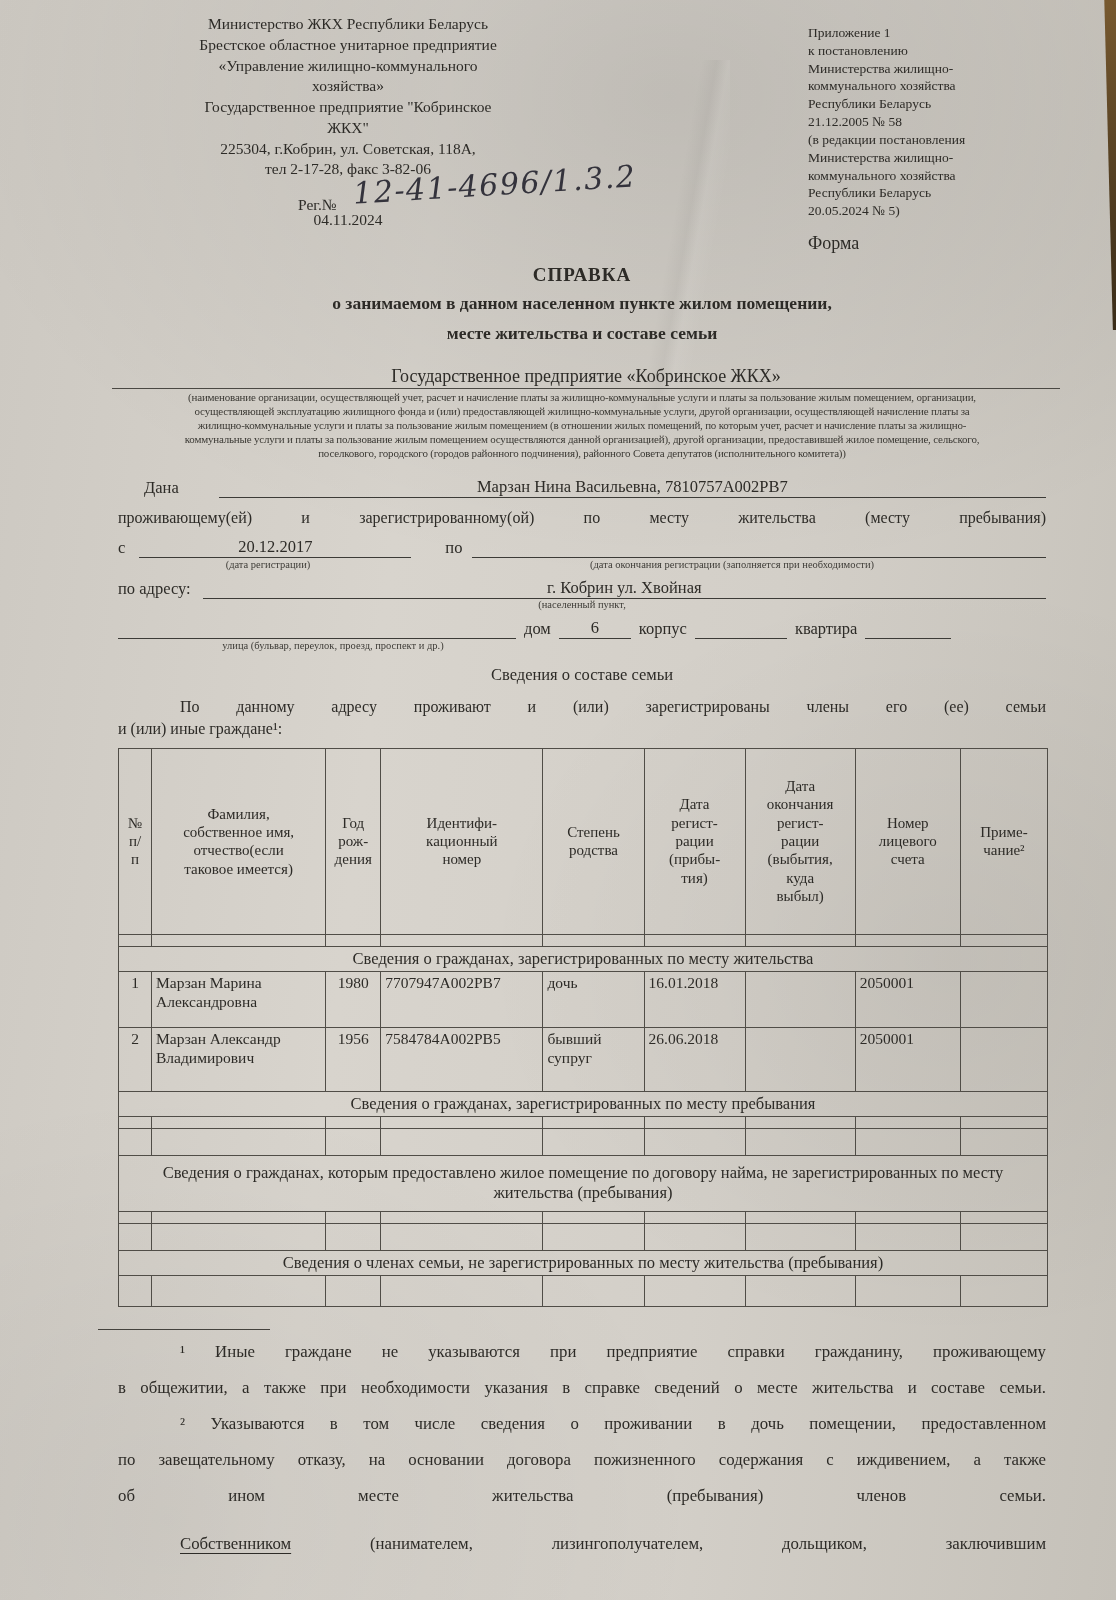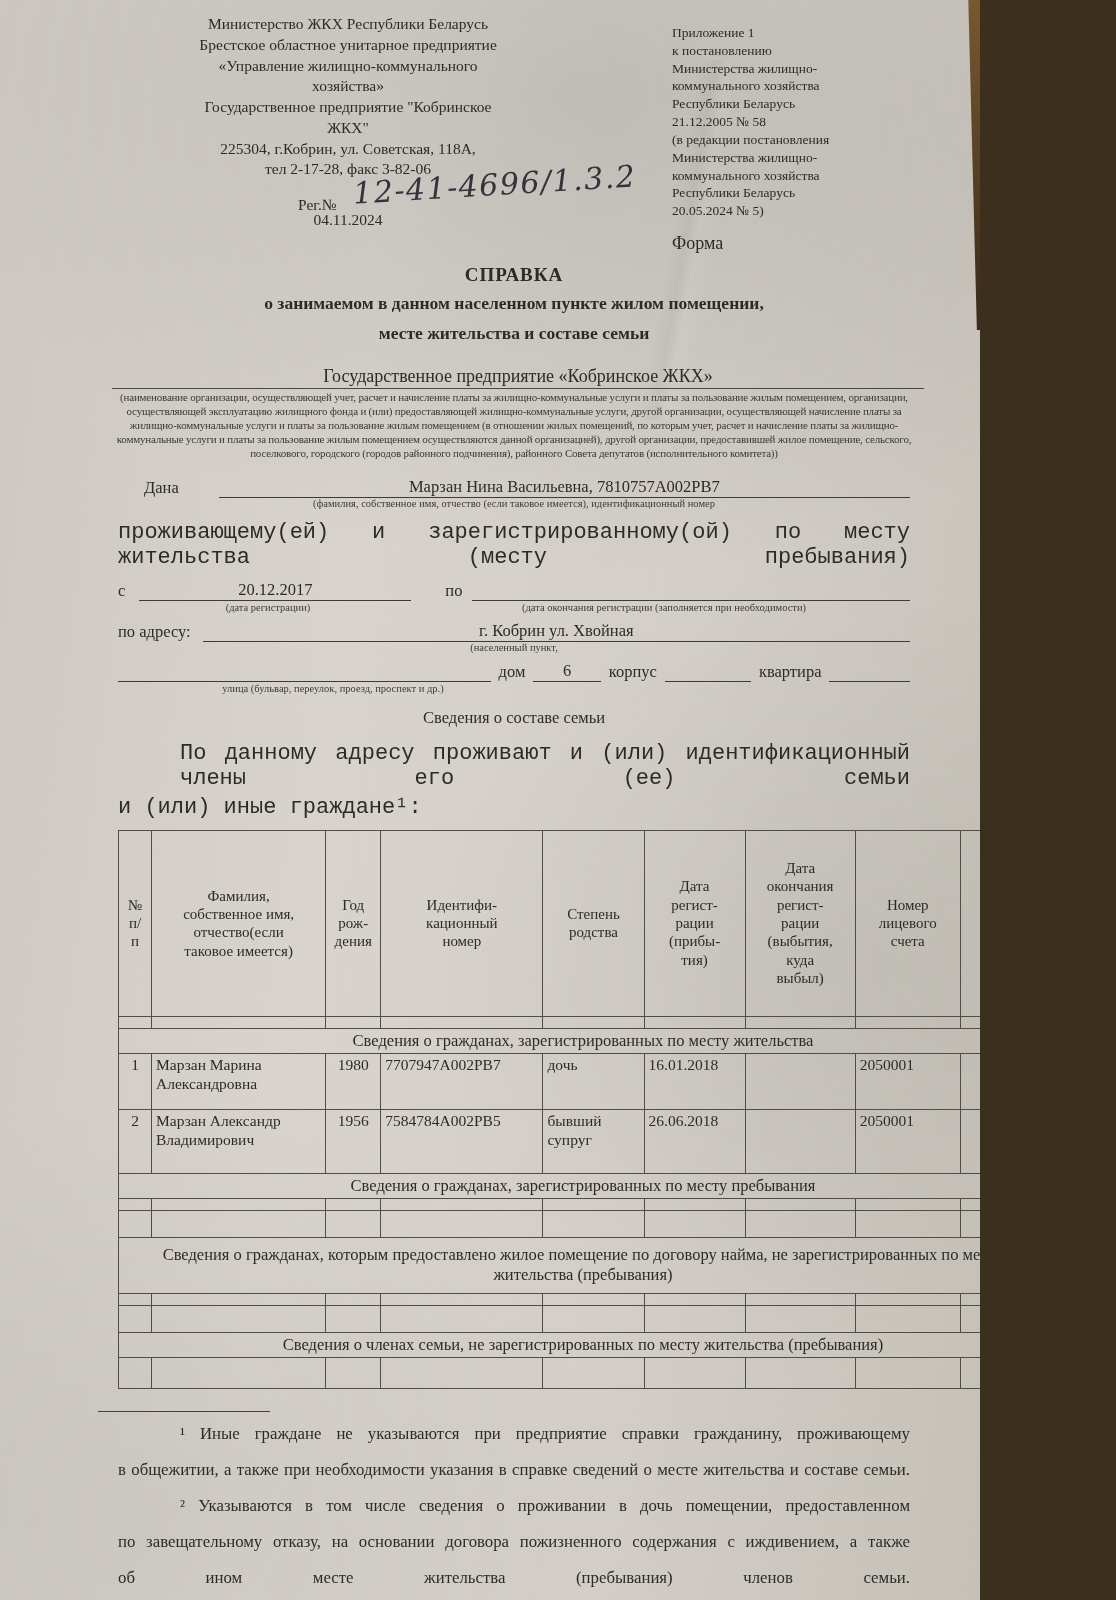--- a/index.html
+++ b/index.html
@@ -1,17 +1,17 @@
 <!DOCTYPE html>
 <html lang="ru"><head>
 <meta charset="utf-8">
 <style>
   html,body { margin:0; padding:0; background:#3c2f1e; }
   .page {
-    position:relative; width:980px; height:1600px; overflow:hidden;
+    position:relative; width:1116px; height:1600px; overflow:hidden;
     color:#2d2b27;
     font-family:"Liberation Serif", serif;
     background:
       radial-gradient(120% 55% at 60% 6%, rgba(0,0,0,0.10), transparent 55%),
       radial-gradient(80% 45% at 15% 95%, rgba(0,0,0,0.05), transparent 60%),
       radial-gradient(70% 40% at 85% 60%, rgba(0,0,0,0.05), transparent 60%),
       linear-gradient(97deg, #ccc8c1 0%, #d8d4cd 35%, #d3cfc8 65%, #c5c1b9 100%);
   }
   .wood {
     position:absolute; top:0; right:0; width:26px; height:330px;
@@ -47,21 +47,21 @@
 
   
   .dana { display:flex; margin-top:16px; font-size:16.5px; align-items:flex-end; }
   .dana .lbl { padding:0 40px 0 26px; }
   .blank { border-bottom:1.3px solid #3c3b37; }
   .dana .val { flex:1; text-align:center; }
   .cap { font-size:10.5px; color:#3e3c37; text-align:center; }
 
   .h2 { text-align:center; font-size:16.5px; margin-top:14px; }
   .jl { text-align:justify; text-align-last:justify; }
-  .bodyline { font-size:22px; margin-top:11px;font-family:Liberation Mono, monospace; }
+  .bodyline { font-size:16px; margin-top:11px; }
 
   .fromto { display:flex; font-size:16.5px; margin-top:10px; align-items:flex-end; }
   .fromto .b1 { width:272px; text-align:center; margin-left:14px; }
   .fromto .lbl2 { margin:0 10px 0 34px; }
   .fromto .b2 { flex:1; }
   .caprow { display:flex; font-size:10.5px; color:#3e3c37; margin-top:1px; }
   .caprow .c1 { width:300px; text-align:center; }
   .caprow .c2 { flex:1; text-align:center; }
 
   .addr { display:flex; font-size:16.5px; margin-top:8px; align-items:flex-end; }
@@ -150,21 +150,20 @@
       <div>осуществляющей эксплуатацию жилищного фонда и (или) предоставляющей жилищно-коммунальные услуги, другой организации, осуществляющей начисление платы за</div>
       <div>жилищно-коммунальные услуги и платы за пользование жилым помещением (в отношении жилых помещений, по которым учет, расчет и начисление платы за жилищно-</div>
       <div>коммунальные услуги и платы за пользование жилым помещением осуществляются данной организацией), другой организации, предоставившей жилое помещение, сельского,</div>
       <div>поселкового, городского (городов районного подчинения), районного Совета депутатов (исполнительного комитета))</div>
     </div>
 
     <div class="dana">
       <span class="lbl">Дана</span>
       <span class="val blank">Марзан Нина Васильевна, 7810757A002PB7</span>
     </div>
-    <div class="cap">(фамилия, собственное имя, отчество (если таковое имеется), идентификационный номер</div>
 
     <div class="bodyline jl">проживающему(ей) и зарегистрированному(ой) по месту жительства (месту пребывания)</div>
 
     <div class="fromto">
       <span>с</span>
       <span class="b1 blank">20.12.2017</span>
       <span class="lbl2">по</span>
       <span class="b2 blank"></span>
     </div>
     <div class="caprow">
@@ -185,21 +184,21 @@
       <span class="lbl">корпус</span>
       <span class="bk blank"></span>
       <span class="lbl">квартира</span>
       <span class="bq blank"></span>
     </div>
     <div class="caprow">
       <span class="c1" style="width:430px">улица (бульвар, переулок, проезд, проспект и др.)</span>
     </div>
 
     <div class="h2">Сведения о составе семьи</div>
-    <div class="bodyline jl ind" style="margin-top:13px">По данному адресу проживают и (или) идентификационный члены его (ее) семьи</div>
+    <div class="bodyline jl ind" style="margin-top:13px">По данному адресу проживают и (или) зарегистрированы члены его (ее) семьи</div>
     <div class="bodyline" style="margin-top:4px">и (или) иные граждане¹:</div>
 
     <table>
       <colgroup>
         <col style="width:33px">
           <col style="width:174px">
           <col style="width:55px">
           <col style="width:162px">
         <col style="width:101px">
           <col style="width:101px">

